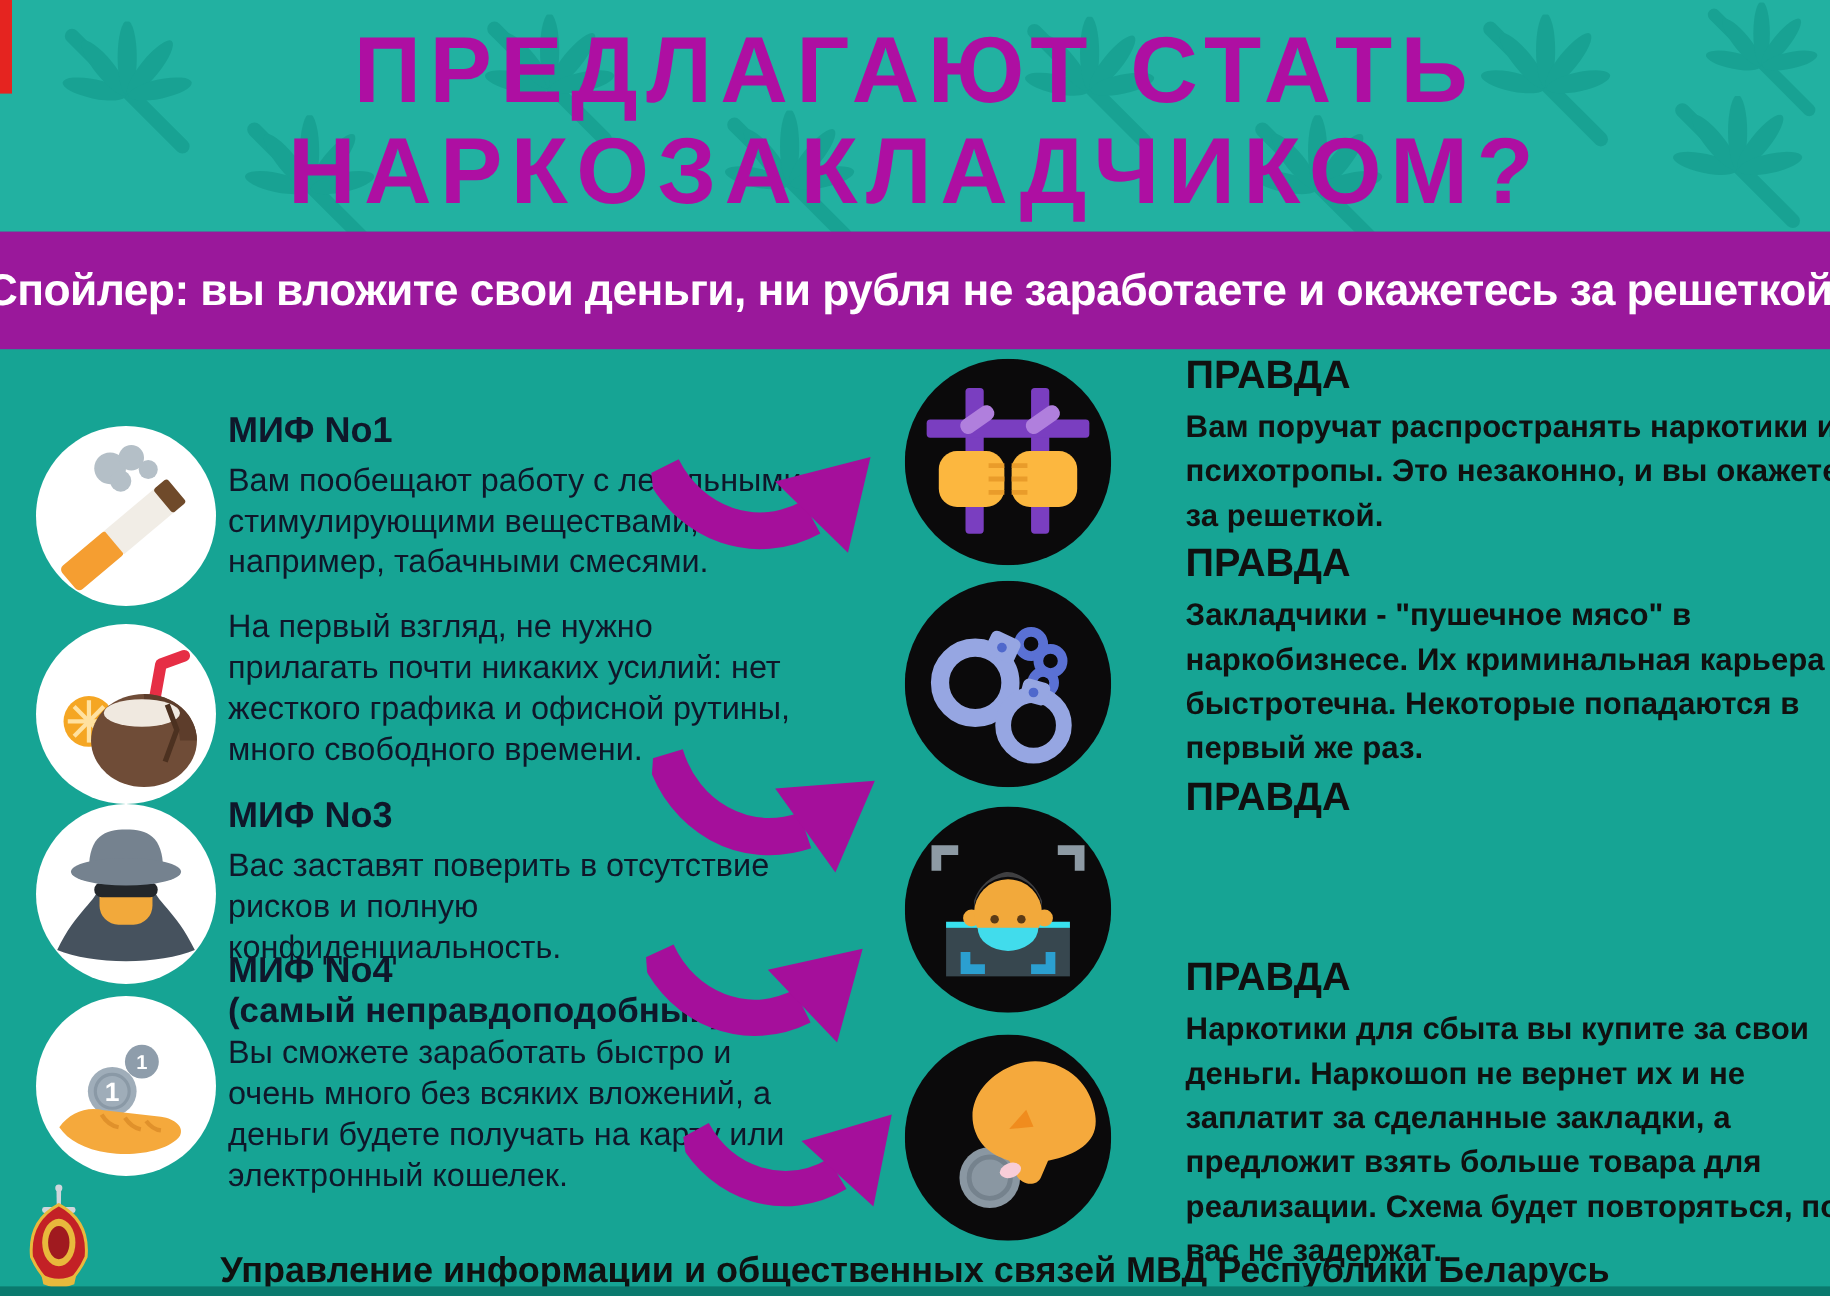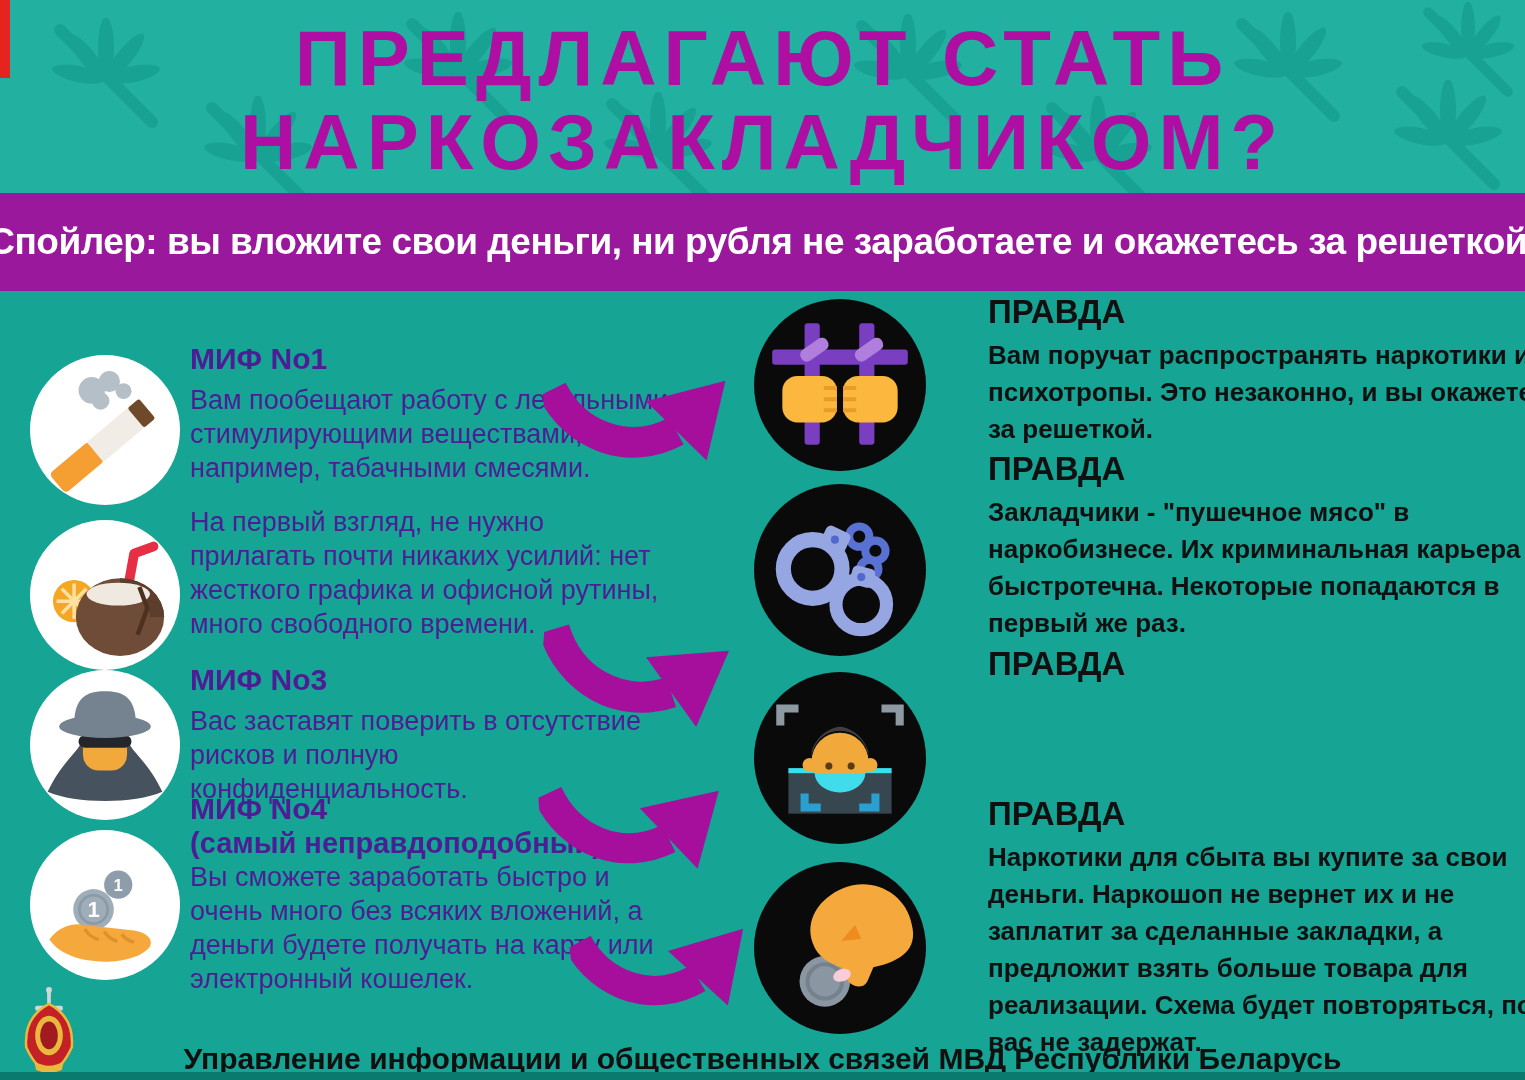--- a/index.html
+++ b/index.html
@@ -9,21 +9,21 @@
   .leaf{position:absolute;opacity:.6;}
   .red-corner{position:absolute;left:0;top:0;width:10px;height:78px;background:#e52420;}
   .title{position:absolute;left:0;top:16px;width:1525px;text-align:center;color:#ae0fa2;
     font-weight:bold;font-size:78px;line-height:84px;letter-spacing:7px;white-space:nowrap;}
   .banner{position:absolute;left:0;top:193px;width:1525px;height:98px;background:#9a189b;
     display:flex;align-items:center;justify-content:center;}
   .banner-text{color:#ffffff;font-weight:bold;font-size:37px;letter-spacing:-.5px;white-space:nowrap;}
   .wcircle{position:absolute;left:30px;width:150px;height:150px;border-radius:50%;background:#ffffff;}
   .wcircle svg{position:absolute;left:0;top:0;}
   .bcircle{position:absolute;left:754px;width:172px;height:172px;}
-  .myth{position:absolute;left:190px;width:480px;color:#4c1d95;}
+  .myth{position:absolute;left:190px;width:480px;color:#0f172a;}
   .myth-title{font-size:30px;font-weight:bold;margin-bottom:7px;}
   .myth-sub{font-size:29px;font-weight:bold;line-height:34px;}
   .myth-text{font-size:27px;line-height:34px;}
   .truth{position:absolute;left:988px;width:575px;color:#101010;}
   .truth-title{font-size:33px;font-weight:bold;margin-bottom:6px;}
   .truth-text{font-size:26px;line-height:37px;font-weight:bold;}
   .arrow{position:absolute;}
   .footer-credit{position:absolute;left:0;top:1042px;width:1525px;text-align:center;
     color:#101010;font-size:30px;font-weight:bold;}
   .bottom-strip{position:absolute;left:0;bottom:0;width:1525px;height:8px;background:#0a7a6e;}

